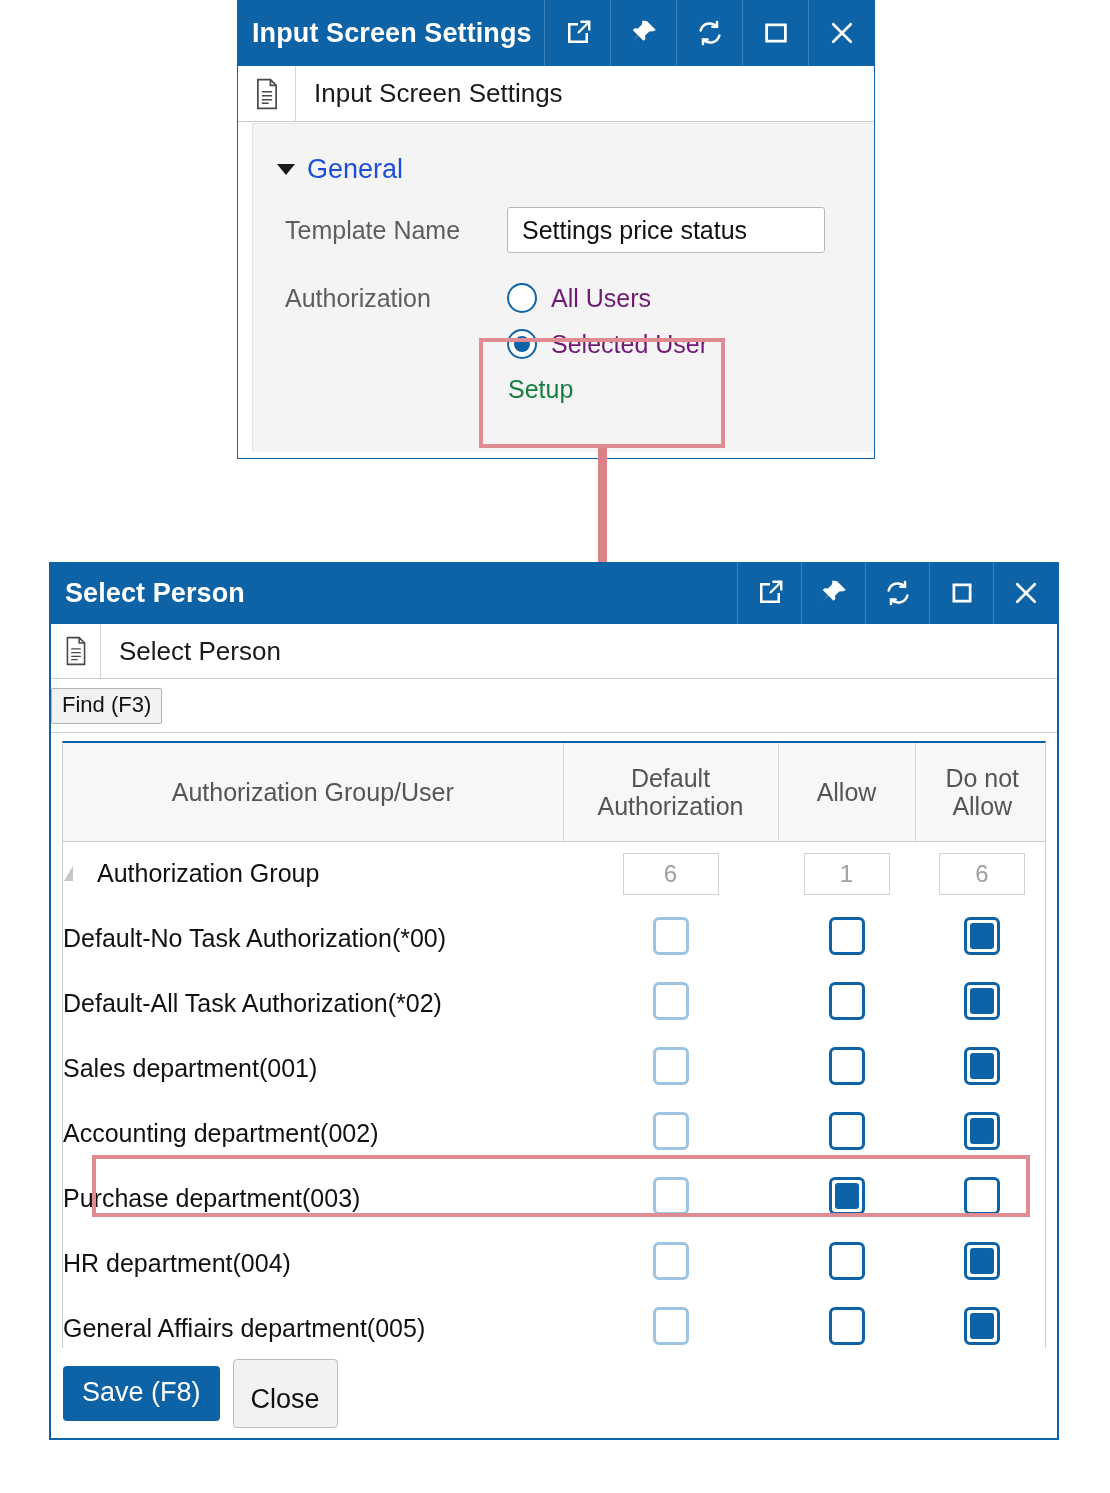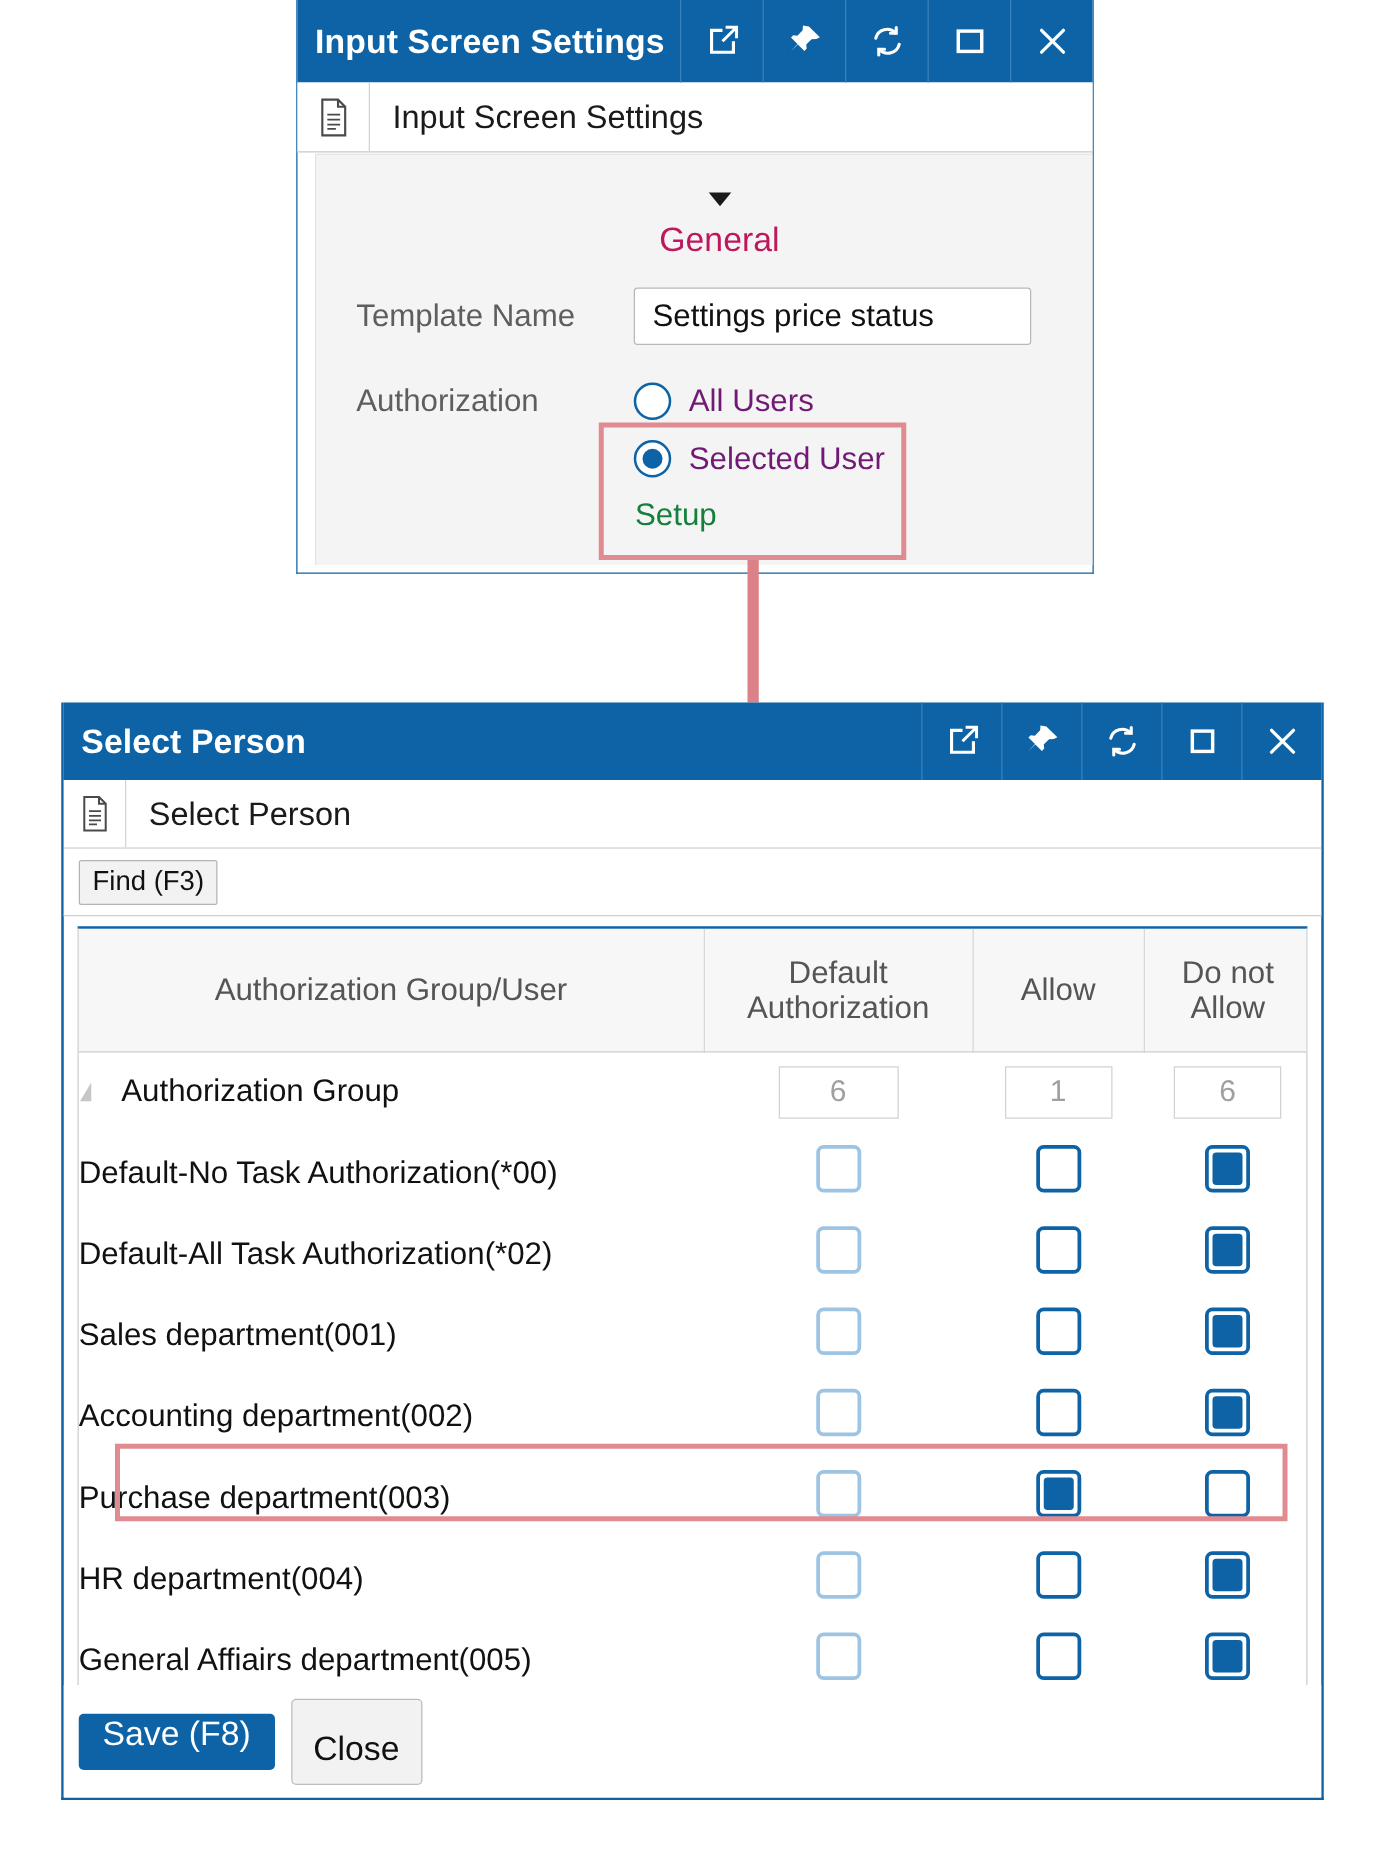--- a/index.html
+++ b/index.html
@@ -99,22 +99,21 @@
     border-left: 1px solid #e4e4e4;
     border-top: 1px solid #e4e4e4;
     box-sizing: border-box;
   }
   .section-head {
     display: flex;
     align-items: center;
     gap: 12px;
     margin: 30px 0 0 24px;
     font-size: 27px;
-    color: #be185d;
-    flex-direction: column;
+    color: #1d4ed8;
   }
   .caret-down {
     width: 0; height: 0;
     border-left: 9px solid transparent;
     border-right: 9px solid transparent;
     border-top: 11px solid #1a1a1a;
   }
   .form-row {
     display: flex;
     align-items: flex-start;
@@ -223,21 +222,21 @@
   #win-person .docbar { height: 55px; }
   #win-person .docbar-icon { width: 50px; }
   #win-person .docbar-text { font-size: 26px; }
 
   .toolbar {
     height: 54px;
     background: #ffffff;
     border-bottom: 1px solid #cfcfcf;
     display: flex;
     align-items: center;
-    padding-left: 12px;
+    padding-left: 0;
     box-sizing: border-box;
   }
   .find-btn {
     border: 1px solid #b4b4b4;
     background: #f2f2f2;
     font-size: 22px;
     color: #111111;
     padding: 3px 10px 5px;
     border-radius: 2px;
     white-space: nowrap;
@@ -350,21 +349,21 @@
     gap: 13px;
     background: #ffffff;
     box-sizing: border-box;
   }
   .btn-primary {
     background: #0d63a5;
     color: #ffffff;
     font-size: 27px;
     border: none;
     border-radius: 4px;
-    padding: 1px 19px 13px;
+    padding: 11px 19px 13px;
     white-space: nowrap;
     font-family: inherit;
   }
   .btn-secondary {
     background: #f2f2f2;
     color: #111111;
     font-size: 27px;
     border: 1px solid #bcbcbc;
     border-radius: 4px;
     padding: 24px 17px 12px;

